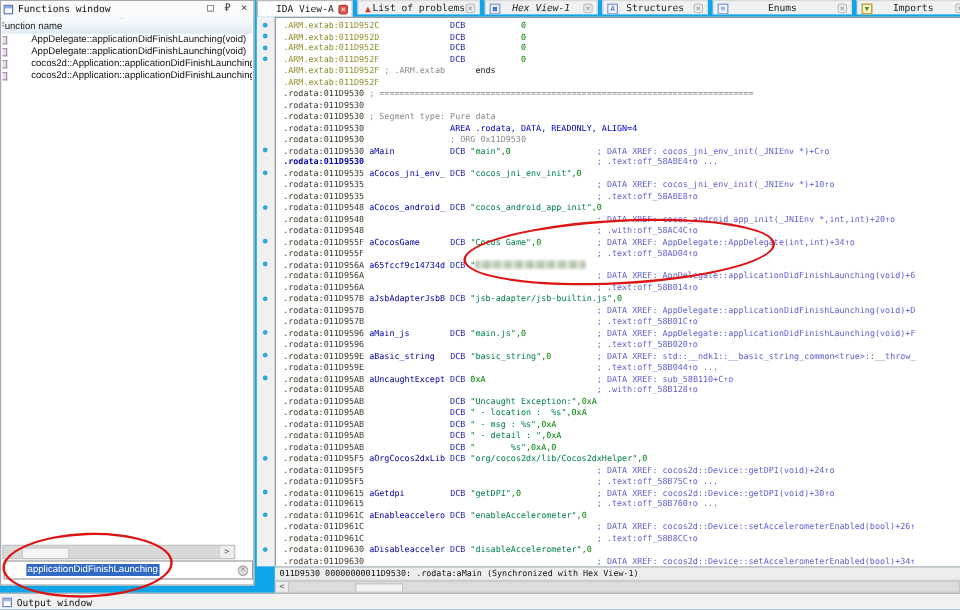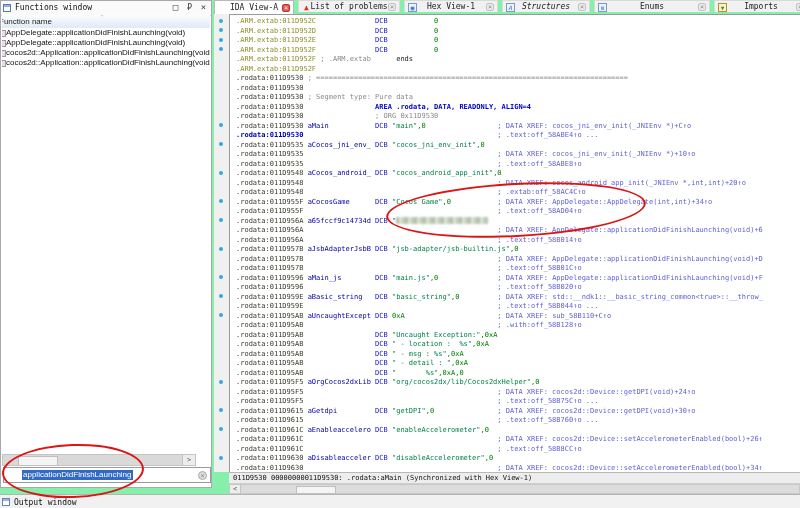--- a/index.html
+++ b/index.html
@@ -1,35 +1,35 @@
 <!DOCTYPE html>
 <html><head>
 <meta charset="utf-8">
 <style>
   html,body{margin:0;padding:0;background:#c8c8c8}
-  #app{position:relative;width:800px;height:508px;background:#86efac;overflow:hidden;
+  #app{position:relative;width:800px;height:508px;background:#0ea5e9;overflow:hidden;
        font-family:"Liberation Sans",sans-serif}
   
   #fw{position:absolute;left:0;top:0;width:212px;height:488px;background:#fff;
       border:1px solid #a8a8a8;box-sizing:border-box}
   #fw-title{position:absolute;left:0;right:0;top:0;height:14px;background:#fafafa;
       border-bottom:1px solid #d5d5d5}
   .t-ico{position:absolute;left:2px;top:3px;width:8px;height:8px;border:1px solid #5a7ab0;
       box-sizing:border-box;background:#fff}
   .t-ico::after{content:"";position:absolute;left:0;right:0;top:0;height:2px;background:#8fb0e0;display:block}
   .t-label{position:absolute;left:14px;top:2px;font:8px "DejaVu Sans Mono",monospace;color:#111;white-space:nowrap}
   .wbtns{position:absolute;right:3px;top:1px;display:flex;gap:5px;font:9px "DejaVu Sans Mono",monospace;color:#444}
   .wbtn{width:9px;text-align:center;cursor:default}
   #fw-head{position:absolute;left:1px;right:1px;top:14px;height:13px;
       background:linear-gradient(#fbfdfe,#dfeaf5);border-bottom:1px solid #c2cedb;overflow:hidden}
   #fw-head .h-label{position:absolute;left:-3px;top:2px;font:8px "Liberation Sans",sans-serif;color:#222;white-space:nowrap}
   #fw-head .h-caret{position:absolute;left:98px;top:-2px;font:6px "DejaVu Sans Mono",monospace;color:#93a5b8}
   #fnlist{position:absolute;left:1px;right:1px;top:27px;height:424px;background:#fff;overflow:hidden}
   .fitem{height:10px;line-height:10px;font:8px "Liberation Sans",sans-serif;color:#111;
-      white-space:nowrap;position:relative;padding-left:4px;overflow:hidden}
+      white-space:nowrap;position:relative;padding-left:24px;overflow:hidden}
   .fico{position:absolute;left:0;top:1.5px;width:4px;height:7px;background:#eadcea;
       border:1px solid #a892a8;border-left:none;box-sizing:border-box}
   #fsb{position:absolute;left:1px;top:453px;width:194px;height:12px;background:#d9d9d9;
       border:1px solid #c4c4c4;box-sizing:border-box}
   #fsb .thumb{position:absolute;left:15px;top:1px;width:38px;height:8px;background:#f4f4f4;border:1px solid #c0c0c0}
   #fsb .arrow{position:absolute;right:0;top:0;width:12px;height:10px;background:#ededed;
       border-left:1px solid #c4c4c4;text-align:center;font:7px "DejaVu Sans Mono",monospace;line-height:10px;color:#555}
   #filter{position:absolute;left:2px;top:466px;width:208px;height:16px;background:#fff;
       border:1px solid #9a9a9a;box-sizing:border-box}
   #filter .sel{position:absolute;left:18px;top:2px;background:#316ac5;color:#fff;
@@ -61,21 +61,21 @@
   .ln{height:9.5px;line-height:9.5px;font:7px "DejaVu Sans Mono",monospace;white-space:pre;color:#333}
   .a{color:#3a3a2e}
   .aA{color:#8f8f2a}
   .aC{color:#0000b0;font-weight:bold}
   .n{color:#0000a8;font-weight:normal}
   .m{color:#1818b8}
   .g{color:#008000}
   .q{color:#00804a}
   .c{color:#8a8a8a}
   .x{color:#5f5fd3}
-  .k{color:#0000c8;font-weight:bold}
+  .k{color:#0000c8;font-weight:normal}
   .d{color:#1a1a1a}
   .blur{display:inline-block;width:92px;height:7px;vertical-align:-1px;border-radius:1px;
       background:repeating-linear-gradient(90deg,#a8b4a0 0 3px,#d6dfcc 3px 6px,#b8c4b0 6px 9px);
       filter:blur(1.3px);opacity:.85}
   
   #statusbar{position:absolute;left:229px;top:472px;right:0;height:12px;background:#ededed;
       border-top:1px solid #b8b8b8;border-bottom:1px solid #cfcfcf;box-sizing:border-box;
       font:7px "DejaVu Sans Mono",monospace;line-height:10px;padding-left:4px;color:#111;white-space:nowrap}
   #hscroll2{position:absolute;left:229px;top:484px;right:0;height:10px;background:#dcdcdc;
       border:1px solid #c8c8c8;box-sizing:border-box}
@@ -131,26 +131,26 @@
   <div id="tabs">
       <div class="tab active" style="width: 80px;">
         <span class="tlb">IDA View-A</span>
         <span class="tcl">×</span>
       </div>
       <div class="tab" style="width: 102px;">
         <span class="tic problems-icon">▲</span>
         <span class="tlb">List of problems</span>
         <span class="tcl">×</span>
       </div>
-      <div class="tab" style="width: 94px;">
+      <div class="tab" style="width: 94px; font-style: italic;">
         <span class="tic hex-view-icon">▦</span>
         <span class="tlb">Hex View-1</span>
         <span class="tcl">×</span>
       </div>
-      <div class="tab" style="width: 88px; font-style: italic;">
+      <div class="tab" style="width: 88px;">
         <span class="tic structures-icon">A</span>
         <span class="tlb">Structures</span>
         <span class="tcl">×</span>
       </div>
       <div class="tab" style="width: 116px;">
         <span class="tic enums-icon">≡</span>
         <span class="tlb">Enums</span>
         <span class="tcl">×</span>
       </div>
       <div class="tab" style="width: 94px;">
@@ -192,21 +192,21 @@
         <div class="ln"><span class="a">.rodata:011D9530</span> <span class="c">; Segment type: Pure data</span></div>
         <div class="ln"><span class="a">.rodata:011D9530</span>                 <span class="k">AREA .rodata, DATA, READONLY, ALIGN=4</span></div>
         <div class="ln"><span class="a">.rodata:011D9530</span>                 <span class="c">; ORG 0x11D9530</span></div>
         <div class="ln"><span class="a">.rodata:011D9530</span> <span class="n">aMain</span>           <span class="m">DCB</span> <span class="q">"main"</span><span class="g">,0</span>                 <span class="x">; DATA XREF: cocos_jni_env_init(_JNIEnv *)+C↑o</span></div>
         <div class="ln"><span class="aC">.rodata:011D9530</span>                                              <span class="x">; .text:off_58ABE4↑o ...</span></div>
         <div class="ln"><span class="a">.rodata:011D9535</span> <span class="n">aCocos_jni_env_</span> <span class="m">DCB</span> <span class="q">"cocos_jni_env_init"</span><span class="g">,0</span></div>
         <div class="ln"><span class="a">.rodata:011D9535</span>                                              <span class="x">; DATA XREF: cocos_jni_env_init(_JNIEnv *)+10↑o</span></div>
         <div class="ln"><span class="a">.rodata:011D9535</span>                                              <span class="x">; .text:off_58ABE8↑o</span></div>
         <div class="ln"><span class="a">.rodata:011D9548</span> <span class="n">aCocos_android_</span> <span class="m">DCB</span> <span class="q">"cocos_android_app_init"</span><span class="g">,0</span></div>
         <div class="ln"><span class="a">.rodata:011D9548</span>                                              <span class="x">; DATA XREF: cocos_android_app_init(_JNIEnv *,int,int)+20↑o</span></div>
-        <div class="ln"><span class="a">.rodata:011D9548</span>                                              <span class="x">; .extab:off_58AC4C↑o</span></div>
+        <div class="ln"><span class="a">.rodata:011D9548</span>                                              <span class="x">; .with:off_58AC4C↑o</span></div>
         <div class="ln"><span class="a">.rodata:011D955F</span> <span class="n">aCocosGame</span>      <span class="m">DCB</span> <span class="q">"Cocos Game"</span><span class="g">,0</span>           <span class="x">; DATA XREF: AppDelegate::AppDelegate(int,int)+34↑o</span></div>
         <div class="ln"><span class="a">.rodata:011D955F</span>                                              <span class="x">; .text:off_58AD04↑o</span></div>
         <div class="ln"><span class="a">.rodata:011D956A</span> <span class="n">a65fccf9c14734d</span> <span class="m">DCB</span> <span class="q">"</span><span class="blur"></span></div>
         <div class="ln"><span class="a">.rodata:011D956A</span>                                              <span class="x">; DATA XREF: AppDelegate::applicationDidFinishLaunching(void)+6</span></div>
         <div class="ln"><span class="a">.rodata:011D956A</span>                                              <span class="x">; .text:off_58B014↑o</span></div>
         <div class="ln"><span class="a">.rodata:011D957B</span> <span class="n">aJsbAdapterJsbB</span> <span class="m">DCB</span> <span class="q">"jsb-adapter/jsb-builtin.js"</span><span class="g">,0</span></div>
         <div class="ln"><span class="a">.rodata:011D957B</span>                                              <span class="x">; DATA XREF: AppDelegate::applicationDidFinishLaunching(void)+D</span></div>
         <div class="ln"><span class="a">.rodata:011D957B</span>                                              <span class="x">; .text:off_58B01C↑o</span></div>
         <div class="ln"><span class="a">.rodata:011D9596</span> <span class="n">aMain_js</span>        <span class="m">DCB</span> <span class="q">"main.js"</span><span class="g">,0</span>              <span class="x">; DATA XREF: AppDelegate::applicationDidFinishLaunching(void)+F</span></div>
         <div class="ln"><span class="a">.rodata:011D9596</span>                                              <span class="x">; .text:off_58B020↑o</span></div>

